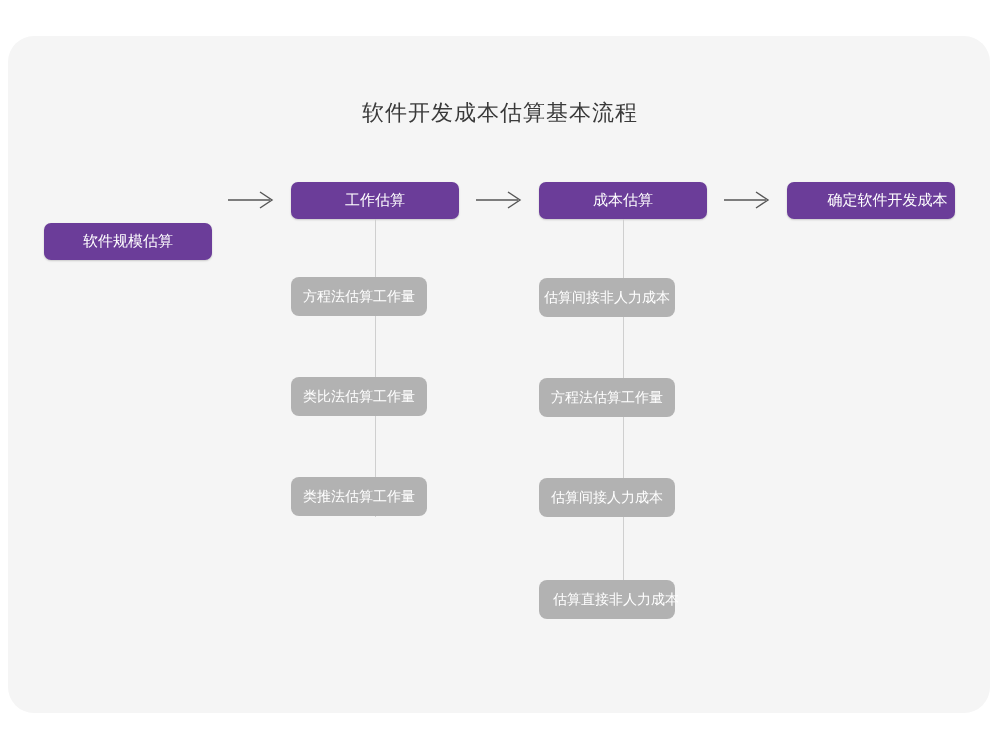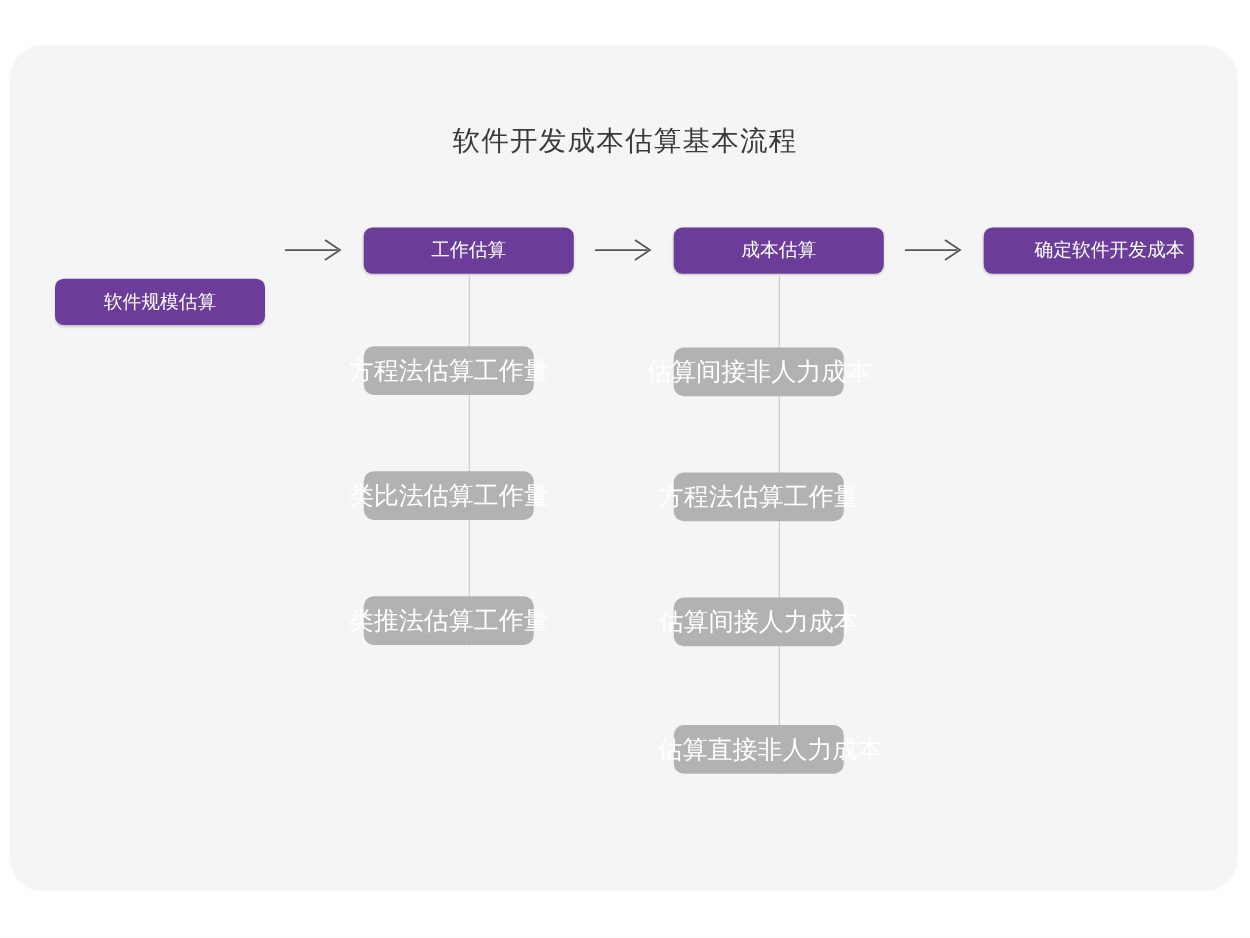--- a/index.html
+++ b/index.html
@@ -56,21 +56,21 @@
     width: 168px;
     height: 37px;
     background: #6b3d99;
     font-size: 15px;
     box-shadow: 0 1px 2px rgba(0,0,0,0.18);
   }
   .node.sub {
     width: 136px;
     height: 39px;
     background: #b2b2b2;
-    font-size: 20px;
+    font-size: 14px;
     border-radius: 8px;
   }
 
   
   .harrow {
     position: absolute;
     width: 52px;
     height: 24px;
     top: 188px;
   }

